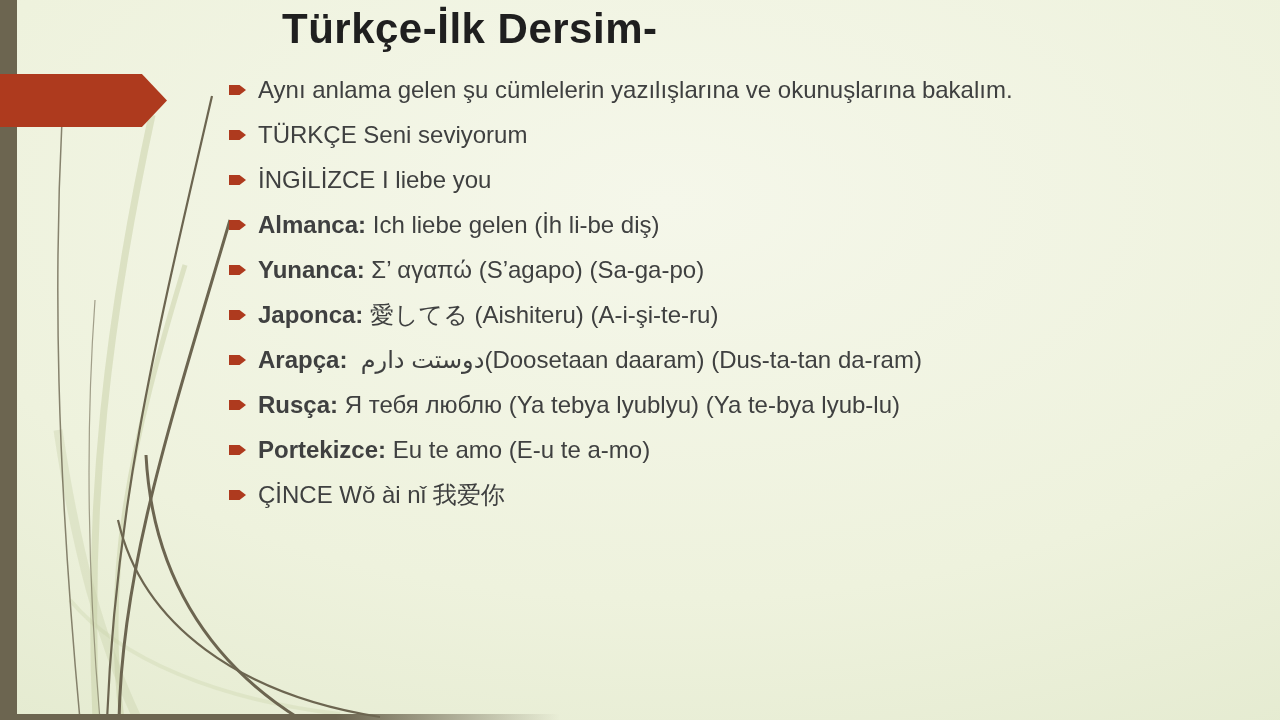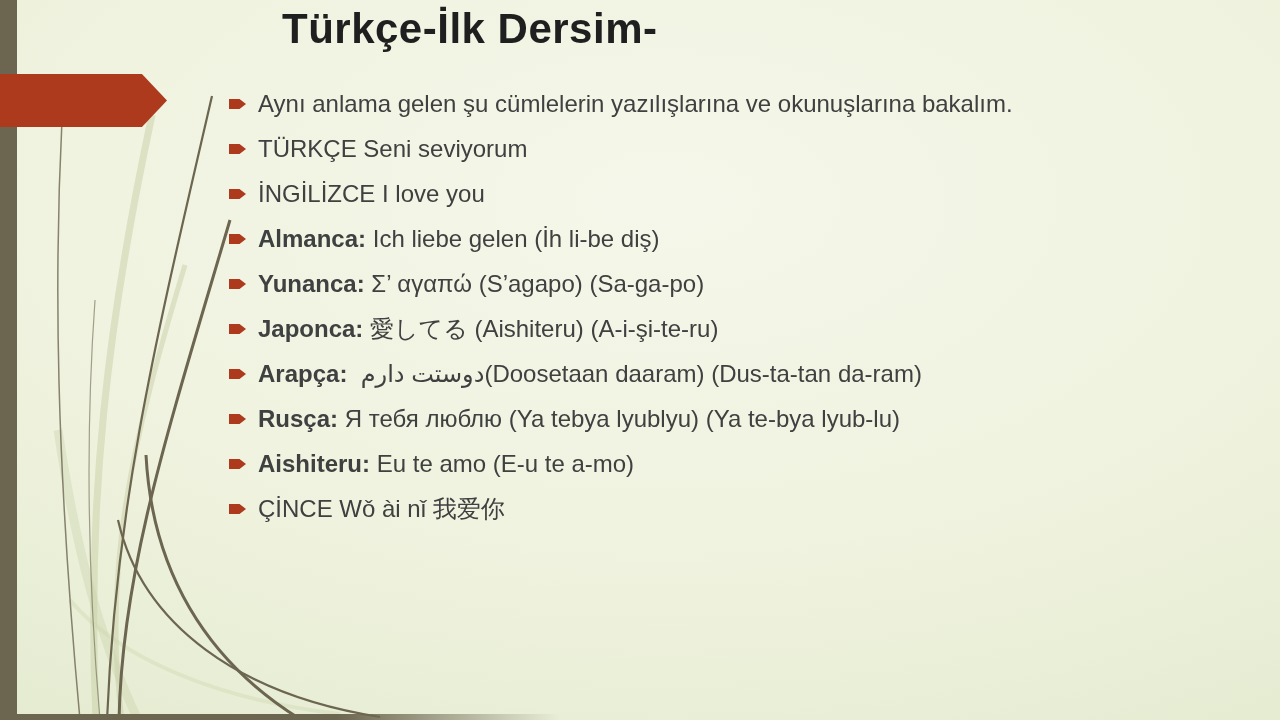--- a/index.html
+++ b/index.html
@@ -41,21 +41,21 @@
     position:absolute;left:282px;top:4px;margin:0;
     font-size:42px;line-height:50px;font-weight:bold;
     letter-spacing:0.5px;color:var(--title-text);text-align:right;
   }
   .bullet-list{
     position:absolute;left:229px;top:74px;width:910px;
     margin:0;padding:0;list-style:none;
   }
   .item{
     display:flex;align-items:flex-start;
-    margin:16px 0 17px 0;
+    margin:2px 0 17px 0;
     font-size:24px;line-height:28px;color:var(--body-text);justify-content:flex-end;
   }
   .bullet{
     flex:0 0 auto;width:17px;height:12px;margin:8px 12px 0 0;
     background:var(--accent);
     clip-path:polygon(0 8%, 62% 8%, 100% 50%, 62% 92%, 0 92%);
   }
   .item-body{flex:1 1 auto;}
   .item-label{font-weight:bold;}
   .item-text{white-space:pre-wrap;}
@@ -88,21 +88,21 @@
       <li class="item">
         <span class="bullet"></span>
         <span class="item-body"><span class="item-text">Aynı anlama gelen şu cümlelerin yazılışlarına ve okunuşlarına bakalım.</span></span>
       </li>
       <li class="item">
         <span class="bullet"></span>
         <span class="item-body"><span class="item-text">TÜRKÇE Seni seviyorum</span></span>
       </li>
       <li class="item">
         <span class="bullet"></span>
-        <span class="item-body"><span class="item-text">İNGİLİZCE I love you</span></span>
+        <span class="item-body"><span class="item-text">İNGİLİZCE I liebe you</span></span>
       </li>
       <li class="item">
         <span class="bullet"></span>
         <span class="item-body"><b class="item-label">Almanca:</b><span class="item-text"> Ich liebe gelen (İh li-be diş)</span></span>
       </li>
       <li class="item">
         <span class="bullet"></span>
         <span class="item-body"><b class="item-label">Yunanca:</b><span class="item-text"> Σ’ αγαπώ (S’agapo) (Sa-ga-po)</span></span>
       </li>
       <li class="item">
@@ -112,21 +112,21 @@
       <li class="item">
         <span class="bullet"></span>
         <span class="item-body"><b class="item-label">Arapça:</b><span class="item-text">  دوستت دارم(Doosetaan daaram) (Dus-ta-tan da-ram)</span></span>
       </li>
       <li class="item">
         <span class="bullet"></span>
         <span class="item-body"><b class="item-label">Rusça:</b><span class="item-text"> Я тебя люблю (Ya tebya lyublyu) (Ya te-bya lyub-lu)</span></span>
       </li>
       <li class="item">
         <span class="bullet"></span>
-        <span class="item-body"><b class="item-label">Aishiteru:</b><span class="item-text"> Eu te amo (E-u te a-mo)</span></span>
+        <span class="item-body"><b class="item-label">Portekizce:</b><span class="item-text"> Eu te amo (E-u te a-mo)</span></span>
       </li>
       <li class="item">
         <span class="bullet"></span>
         <span class="item-body"><span class="item-text">ÇİNCE Wǒ ài nǐ 我爱你</span></span>
       </li>
     </ul>
 
 </div>
 
 </body></html>

